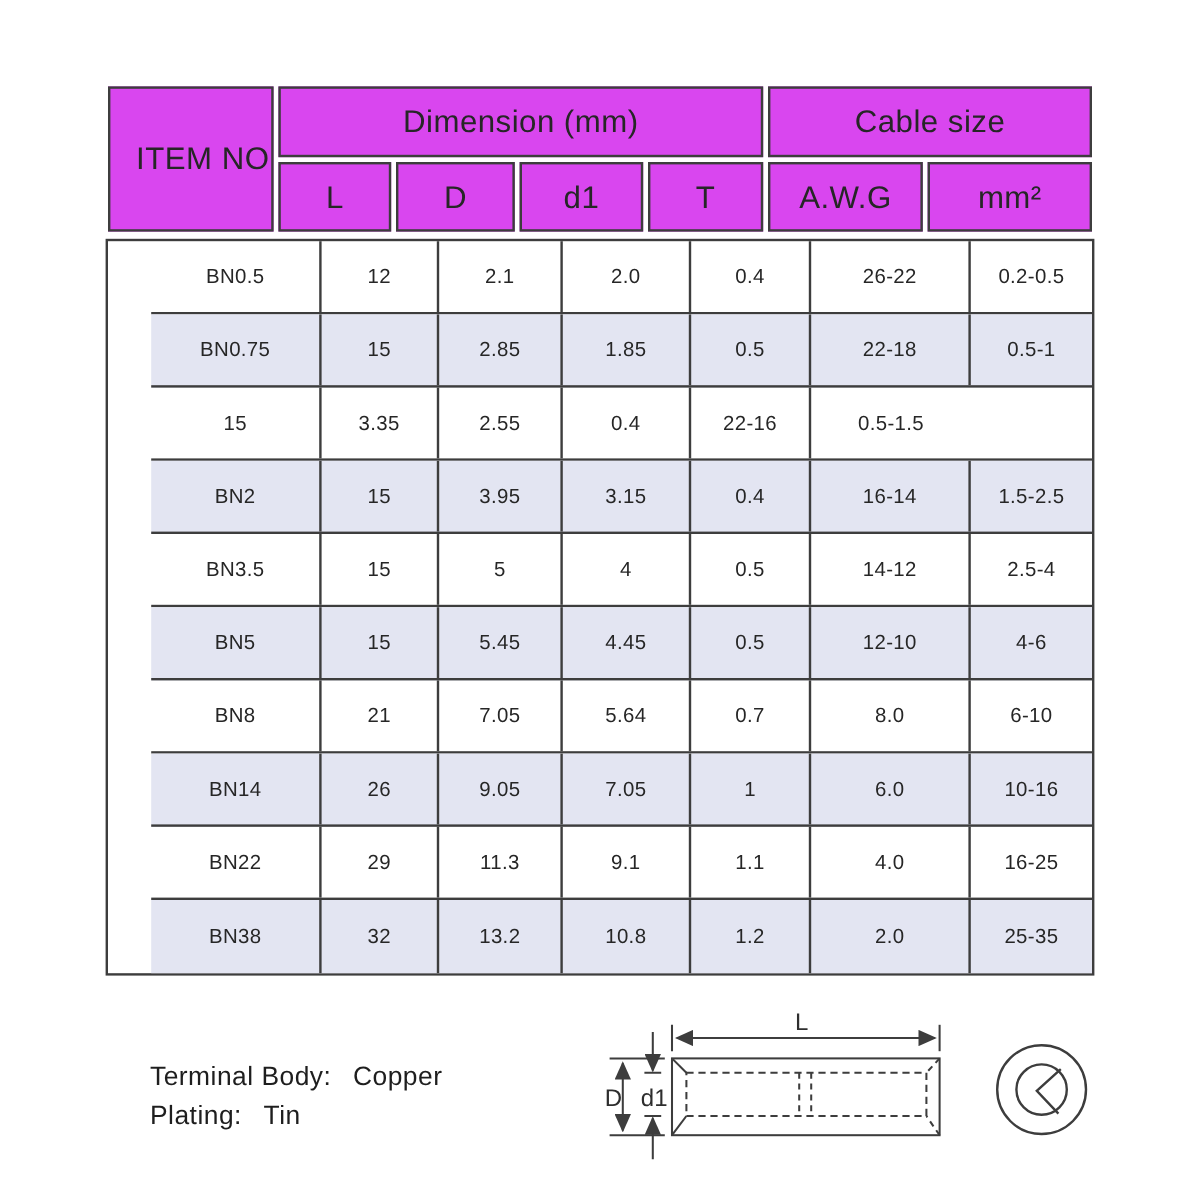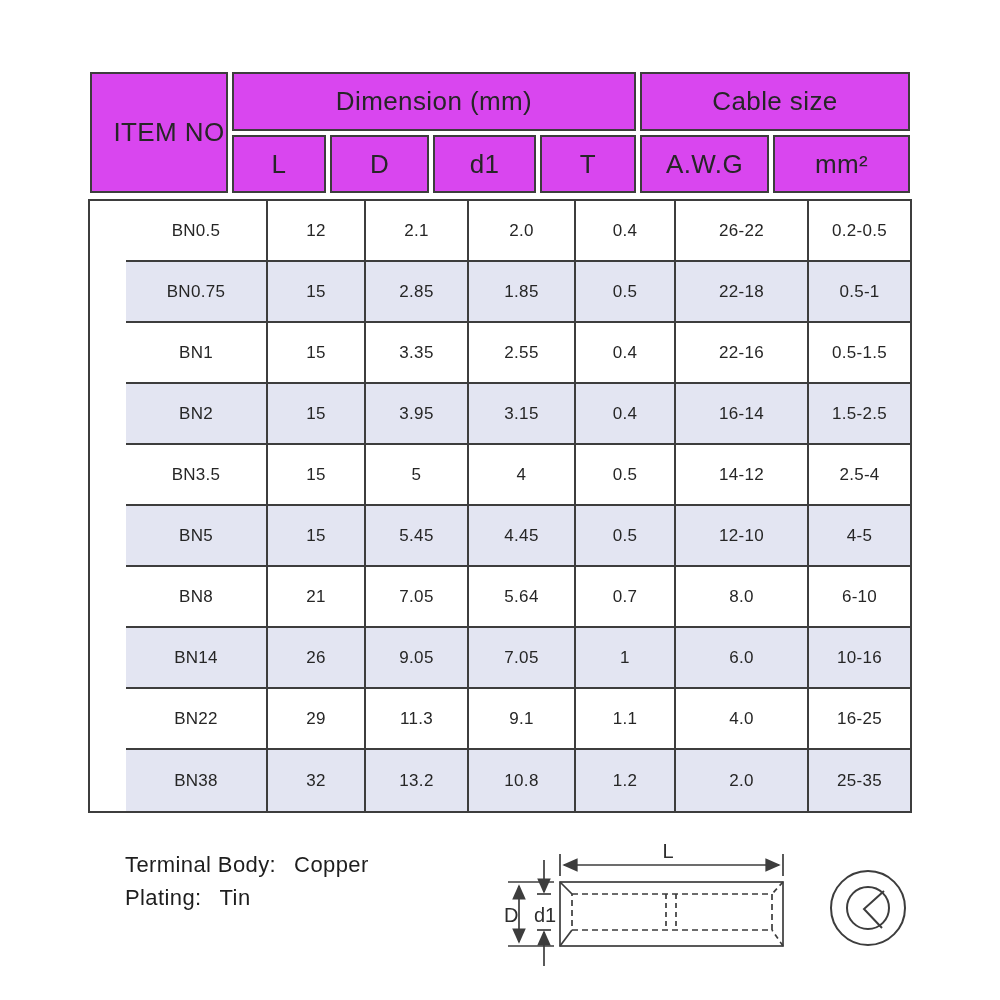--- a/index.html
+++ b/index.html
@@ -38,21 +38,21 @@
   .trow:last-child { border-bottom:none; }
   .trow:nth-child(even) { background:#e3e5f2; }
   .tcell {
     border-right:2px solid #3d3d3d; box-sizing:border-box;
     display:flex; align-items:center; justify-content:center;
     font-size:17px; letter-spacing:0.3px;
   }
   .tcell:last-child { border-right:none; }
 
   
-  .notes { position:absolute; left:125px; top:848px; font-size:22px; color:#1e1e1e; letter-spacing:0.4px; }
+  .notes { position:absolute; left:125px; top:880px; font-size:22px; color:#1e1e1e; letter-spacing:0.4px; }
   .note-line { height:33px; display:flex; align-items:center; }
   .note-value { margin-left:18px; }
 
   
   .diagram { position:absolute; left:498px; top:838px; }
   .diagram text { font-family:"Liberation Sans","DejaVu Sans",sans-serif; font-size:20px; fill:#2e2e2e; }
 </style>
 </head>
 <body>
 
@@ -85,21 +85,20 @@
       <div class="trow cols">
         <div class="tcell">BN0.75</div>
         <div class="tcell">15</div>
         <div class="tcell">2.85</div>
         <div class="tcell">1.85</div>
         <div class="tcell">0.5</div>
         <div class="tcell">22-18</div>
         <div class="tcell">0.5-1</div>
       </div>
       <div class="trow cols">
-        <div class="tcell">BN1</div>
         <div class="tcell">15</div>
         <div class="tcell">3.35</div>
         <div class="tcell">2.55</div>
         <div class="tcell">0.4</div>
         <div class="tcell">22-16</div>
         <div class="tcell">0.5-1.5</div>
       </div>
       <div class="trow cols">
         <div class="tcell">BN2</div>
         <div class="tcell">15</div>
@@ -118,21 +117,21 @@
         <div class="tcell">14-12</div>
         <div class="tcell">2.5-4</div>
       </div>
       <div class="trow cols">
         <div class="tcell">BN5</div>
         <div class="tcell">15</div>
         <div class="tcell">5.45</div>
         <div class="tcell">4.45</div>
         <div class="tcell">0.5</div>
         <div class="tcell">12-10</div>
-        <div class="tcell">4-5</div>
+        <div class="tcell">4-6</div>
       </div>
       <div class="trow cols">
         <div class="tcell">BN8</div>
         <div class="tcell">21</div>
         <div class="tcell">7.05</div>
         <div class="tcell">5.64</div>
         <div class="tcell">0.7</div>
         <div class="tcell">8.0</div>
         <div class="tcell">6-10</div>
       </div>

